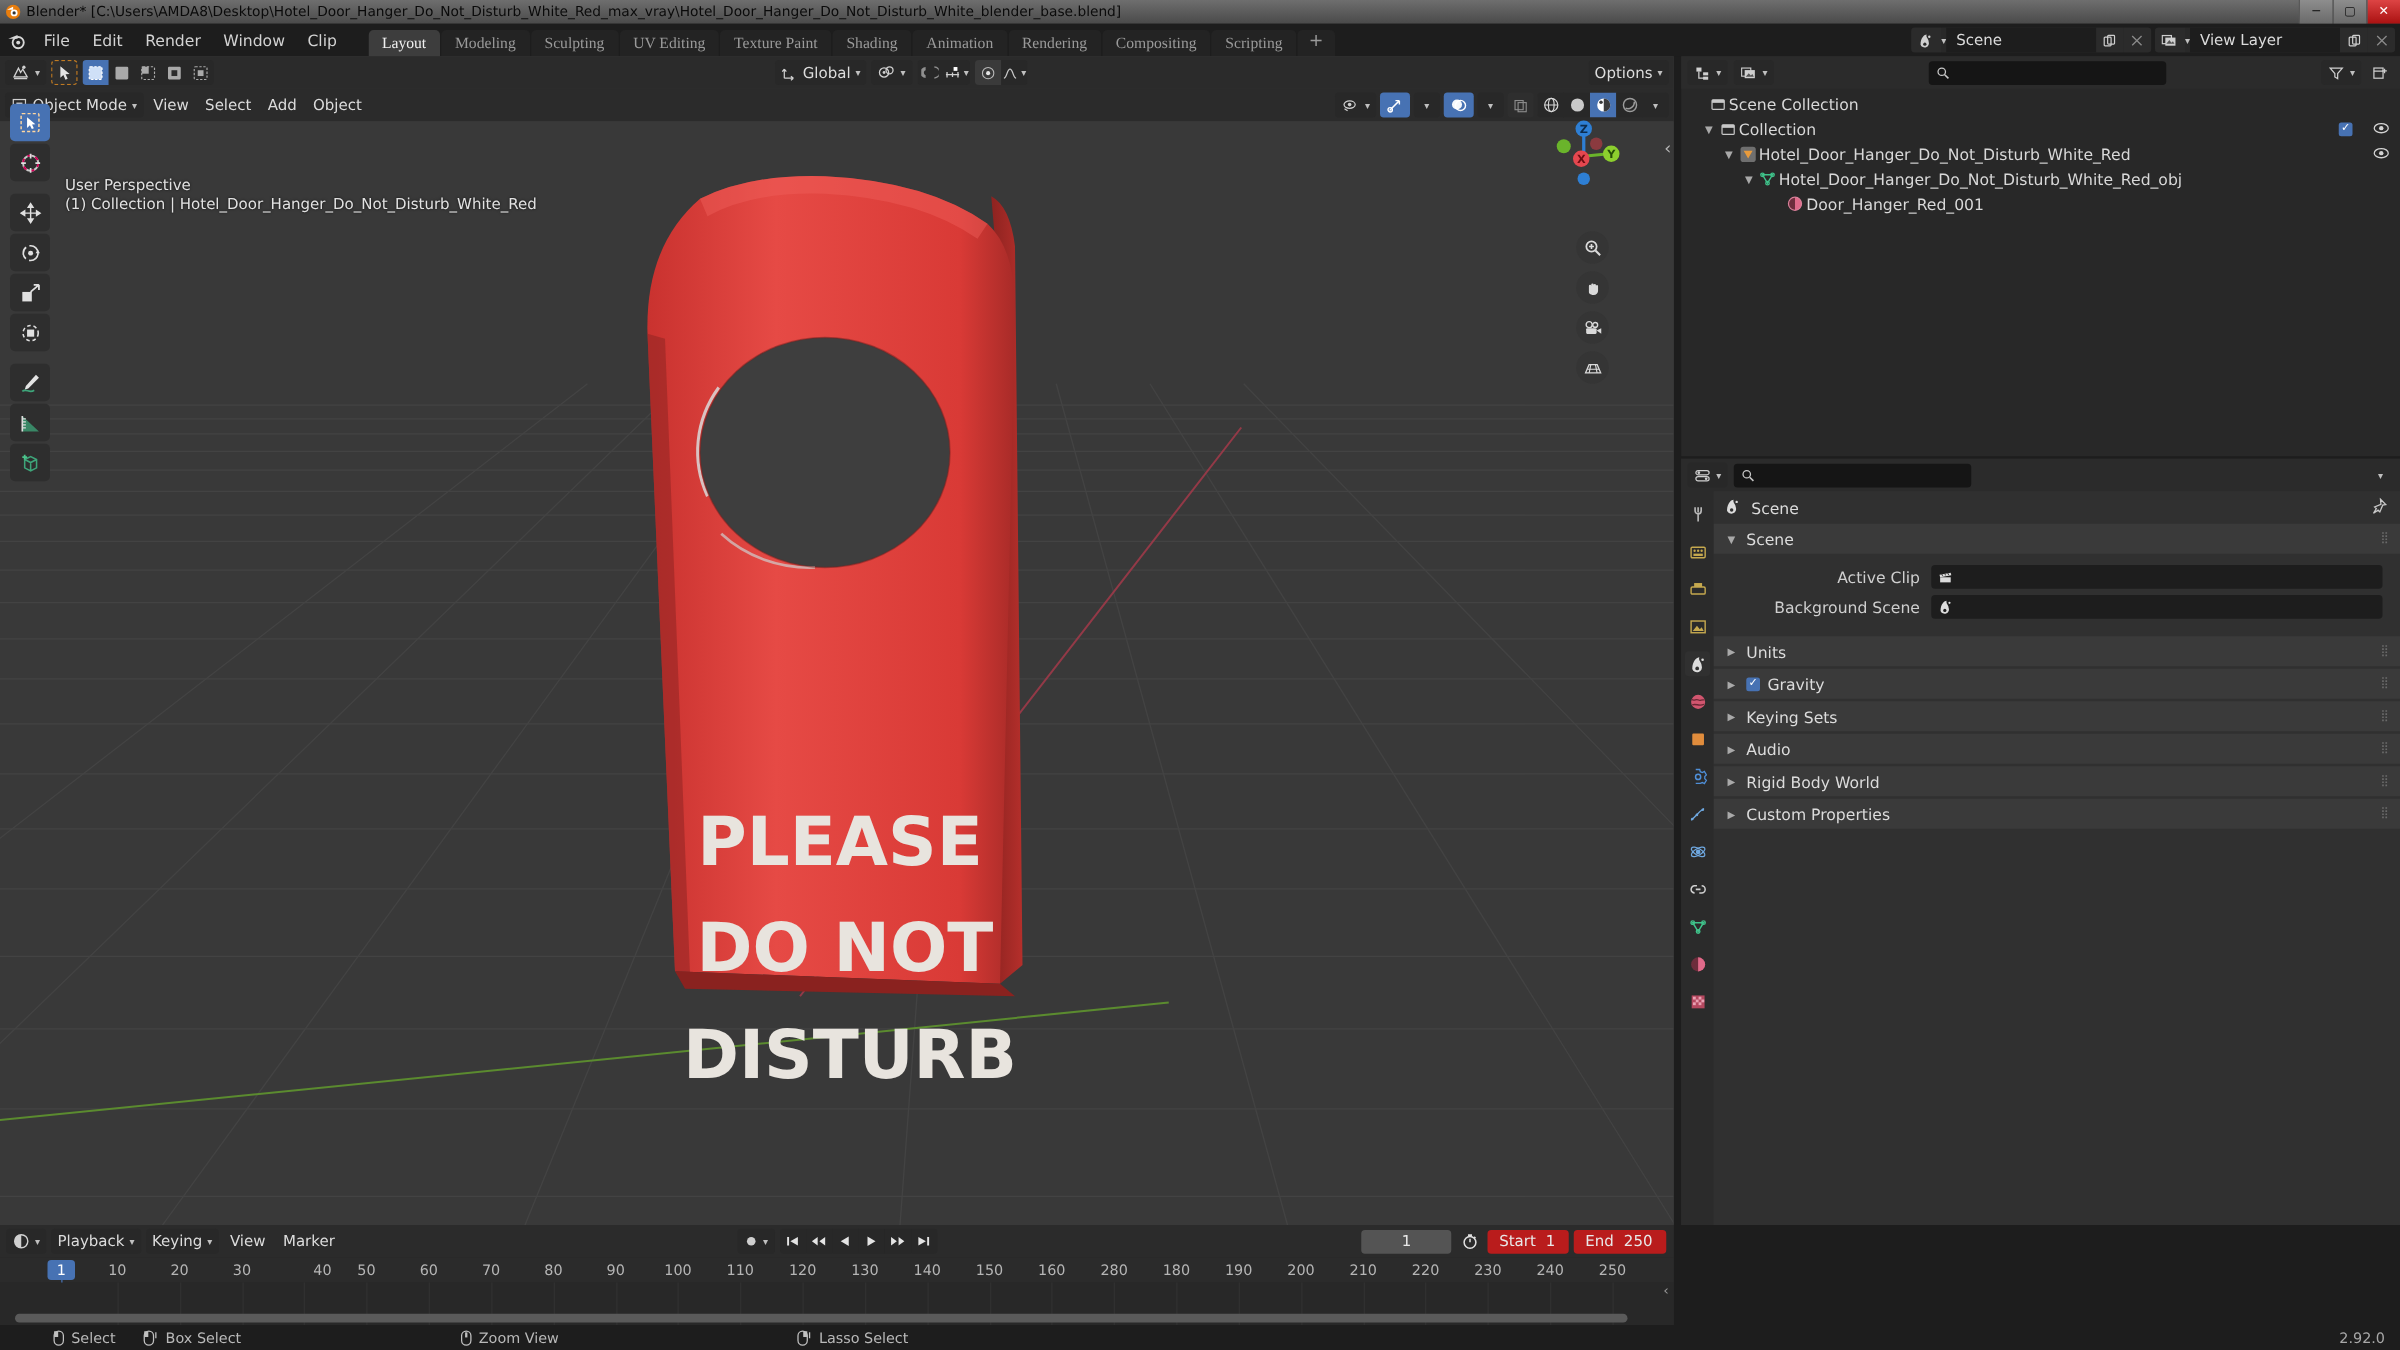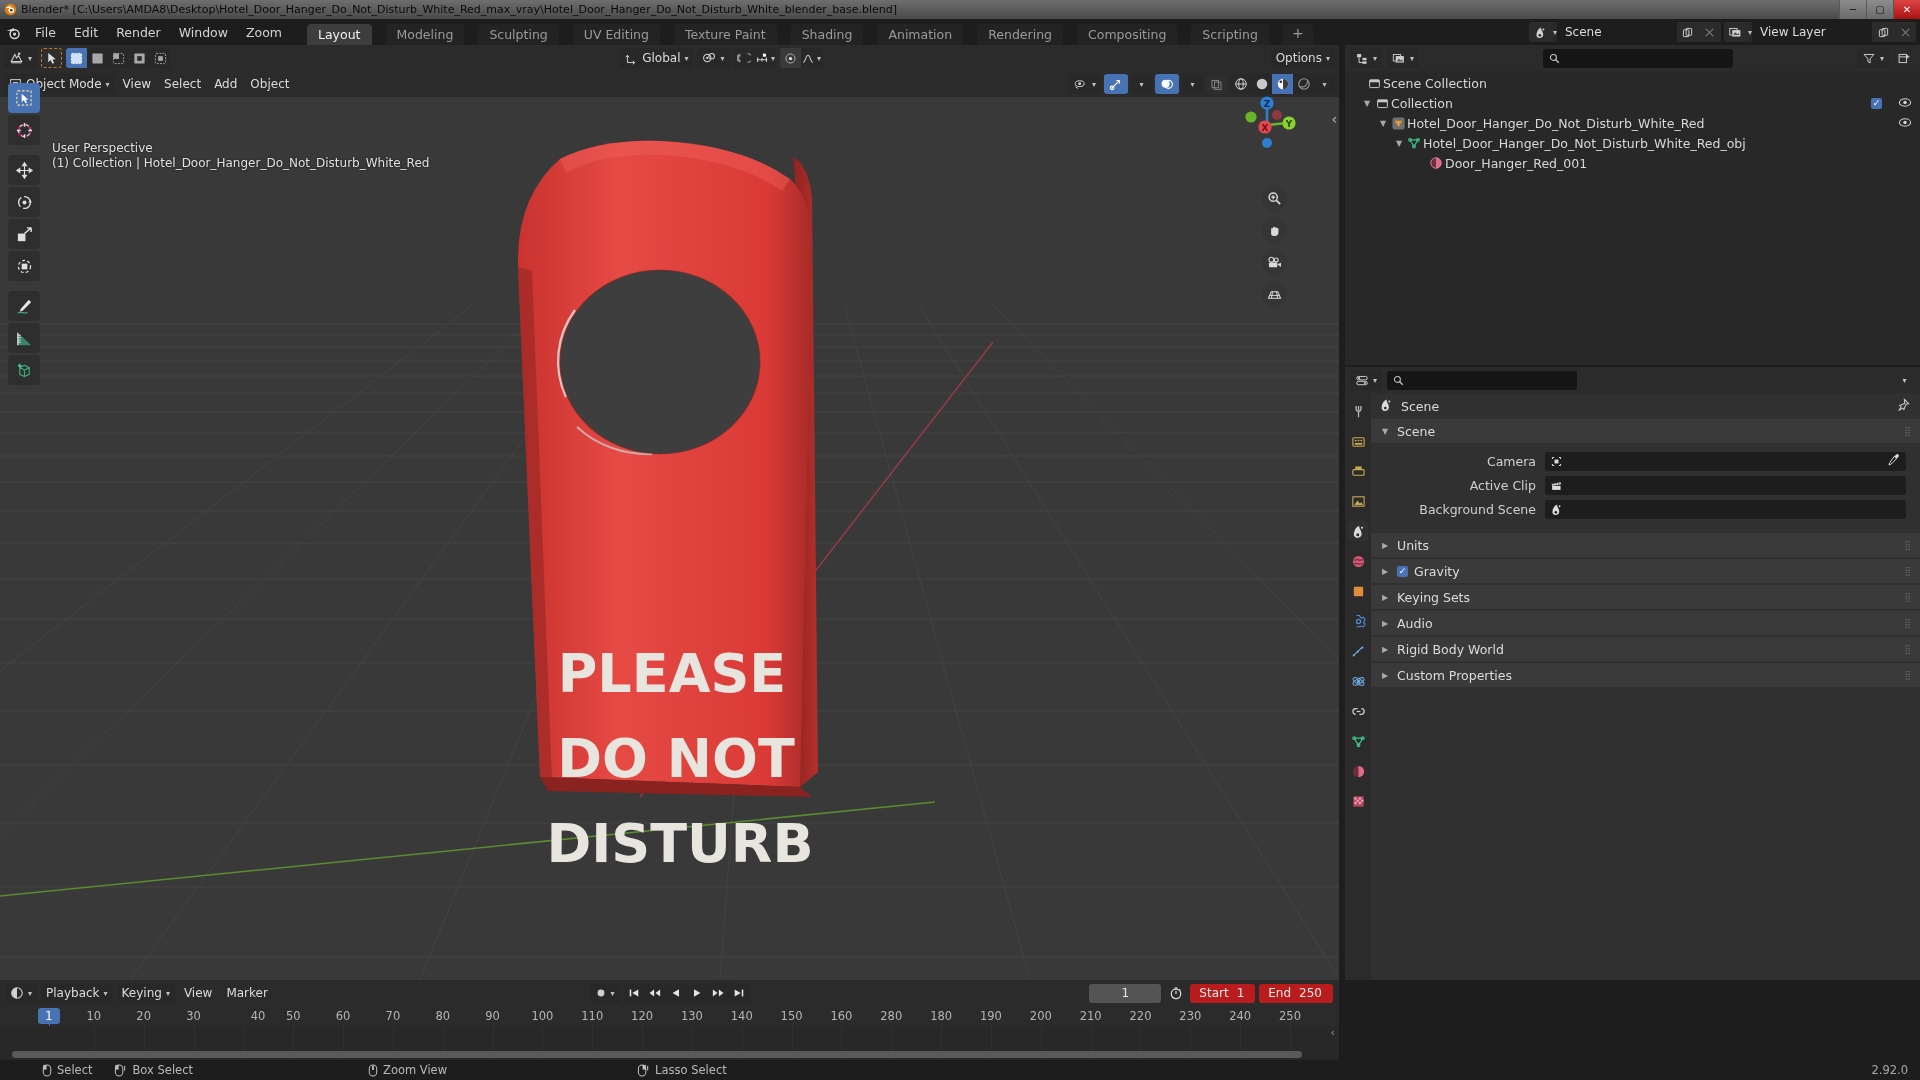--- a/index.html
+++ b/index.html
@@ -43,22 +43,23 @@
     background: #1d1d1d; display: flex; align-items: center;
   }
   .blender-logo { width: 26px; height: 26px; display:flex; align-items:center; justify-content:center; }
   .menu-item {
     padding: 0 9px; height: 19px; line-height: 19px; font-size: 12.5px;
     color: #d3d3d3; border-radius: 3px;
   }
   .ws-tabs { display: flex; align-items: flex-end; height: 26px; margin-left: 16px; }
   .ws-tab {
     padding: 0 11px; height: 21px; line-height: 21px; font-size: 12.5px;
-    color: #9a9a9a; background: #232323; margin-right: 14px;
+    color: #9a9a9a; background: #232323; margin-right: 1px;
     border-radius: 4px 4px 0 0;
+    font-family: Liberation Serif, serif;
   }
   .ws-tab.active { background: #3d3d3d; color: #f0f0f0; }
   .ws-plus { padding: 0 9px; height: 21px; line-height: 19px; font-size: 14px; color: #9a9a9a; background:#232323; border-radius:4px 4px 0 0;}
   .topbar-right { position: absolute; right: 4px; top: 3px; display: flex; align-items: center; gap: 3px; }
   .datablock {
     display: flex; align-items: center; height: 20px; border-radius: 3px; overflow: hidden;
     background: #282828;
   }
   .db-icon { width: 24px; height: 20px; display: flex; align-items: center; justify-content: center; background:#2b2b2b; }
   .db-name {
@@ -273,21 +274,21 @@
       <svg width="17" height="17" viewBox="0 0 16 16">
         <circle cx="9" cy="9.5" r="4.2" fill="none" stroke="#d7d7d7" stroke-width="1.4"></circle>
         <circle cx="9" cy="9.5" r="1.5" fill="#d7d7d7"></circle>
         <path d="M1.5 6.5 L8.5 3.8 L8.5 6.6 Z" fill="#d7d7d7"></path>
       </svg>
     </span>
     <div class="menu-item">File</div>
     <div class="menu-item">Edit</div>
     <div class="menu-item">Render</div>
     <div class="menu-item">Window</div>
-    <div class="menu-item">Zoom</div>
+    <div class="menu-item">Clip</div>
 
     <div class="ws-tabs">
       <div class="ws-tab active">Layout</div>
       <div class="ws-tab">Modeling</div>
       <div class="ws-tab">Sculpting</div>
       <div class="ws-tab">UV Editing</div>
       <div class="ws-tab">Texture Paint</div>
       <div class="ws-tab">Shading</div>
       <div class="ws-tab">Animation</div>
       <div class="ws-tab">Rendering</div>
@@ -999,35 +1000,20 @@
         </span>
       </div>
 
       <div class="pr-panel-head" style="background:#3a3a3a">
         <span class="tri">▼</span>
         <span>Scene</span>
         <span class="grip">⣿</span>
       </div>
       <div style="padding:8px 0 8px 0">
         <div class="pr-row">
-          <span class="pr-label">Camera</span>
-          <span class="pr-field">
-            <svg width="13" height="13" viewBox="0 0 16 16">
-                <path d="M3 3 H5 M3 3 V5 M13 3 H11 M13 3 V5 M3 13 H5 M3 13 V11 M13 13 H11 M13 13 V11" stroke="#dcdcdc" stroke-width="1.3"></path>
-                <rect x="5.6" y="5.6" width="4.8" height="4.8" fill="#dcdcdc"></rect>
-              </svg>
-            <span style="position:absolute;right:6px">
-              <svg width="13" height="13" viewBox="0 0 16 16">
-                  <path d="M11.4 1.8 a2 2 0 0 1 2.8 2.8 L12 6.8 L9.2 4 Z" fill="#dcdcdc"></path>
-                  <path d="M9 4.2 L11.8 7 L5.2 13.6 L2.4 14.6 L3.4 11.8 Z" fill="none" stroke="#dcdcdc" stroke-width="1.2"></path>
-                </svg>
-            </span>
-          </span>
-        </div>
-        <div class="pr-row">
           <span class="pr-label">Active Clip</span>
           <span class="pr-field">
             <svg width="13" height="13" viewBox="0 0 16 16">
                 <path d="M2 6 L13 4 L13.6 6.4 L2.6 8.4 Z" fill="#dcdcdc"></path>
                 <rect x="2.6" y="8.4" width="10.4" height="5" fill="#dcdcdc"></rect>
                 <path d="M4 4.8 L5 7 M7 4.4 L8 6.6 M10 4 L11 6.2" stroke="#303030" stroke-width="0.9"></path>
               </svg>
           </span>
         </div>
         <div class="pr-row">

